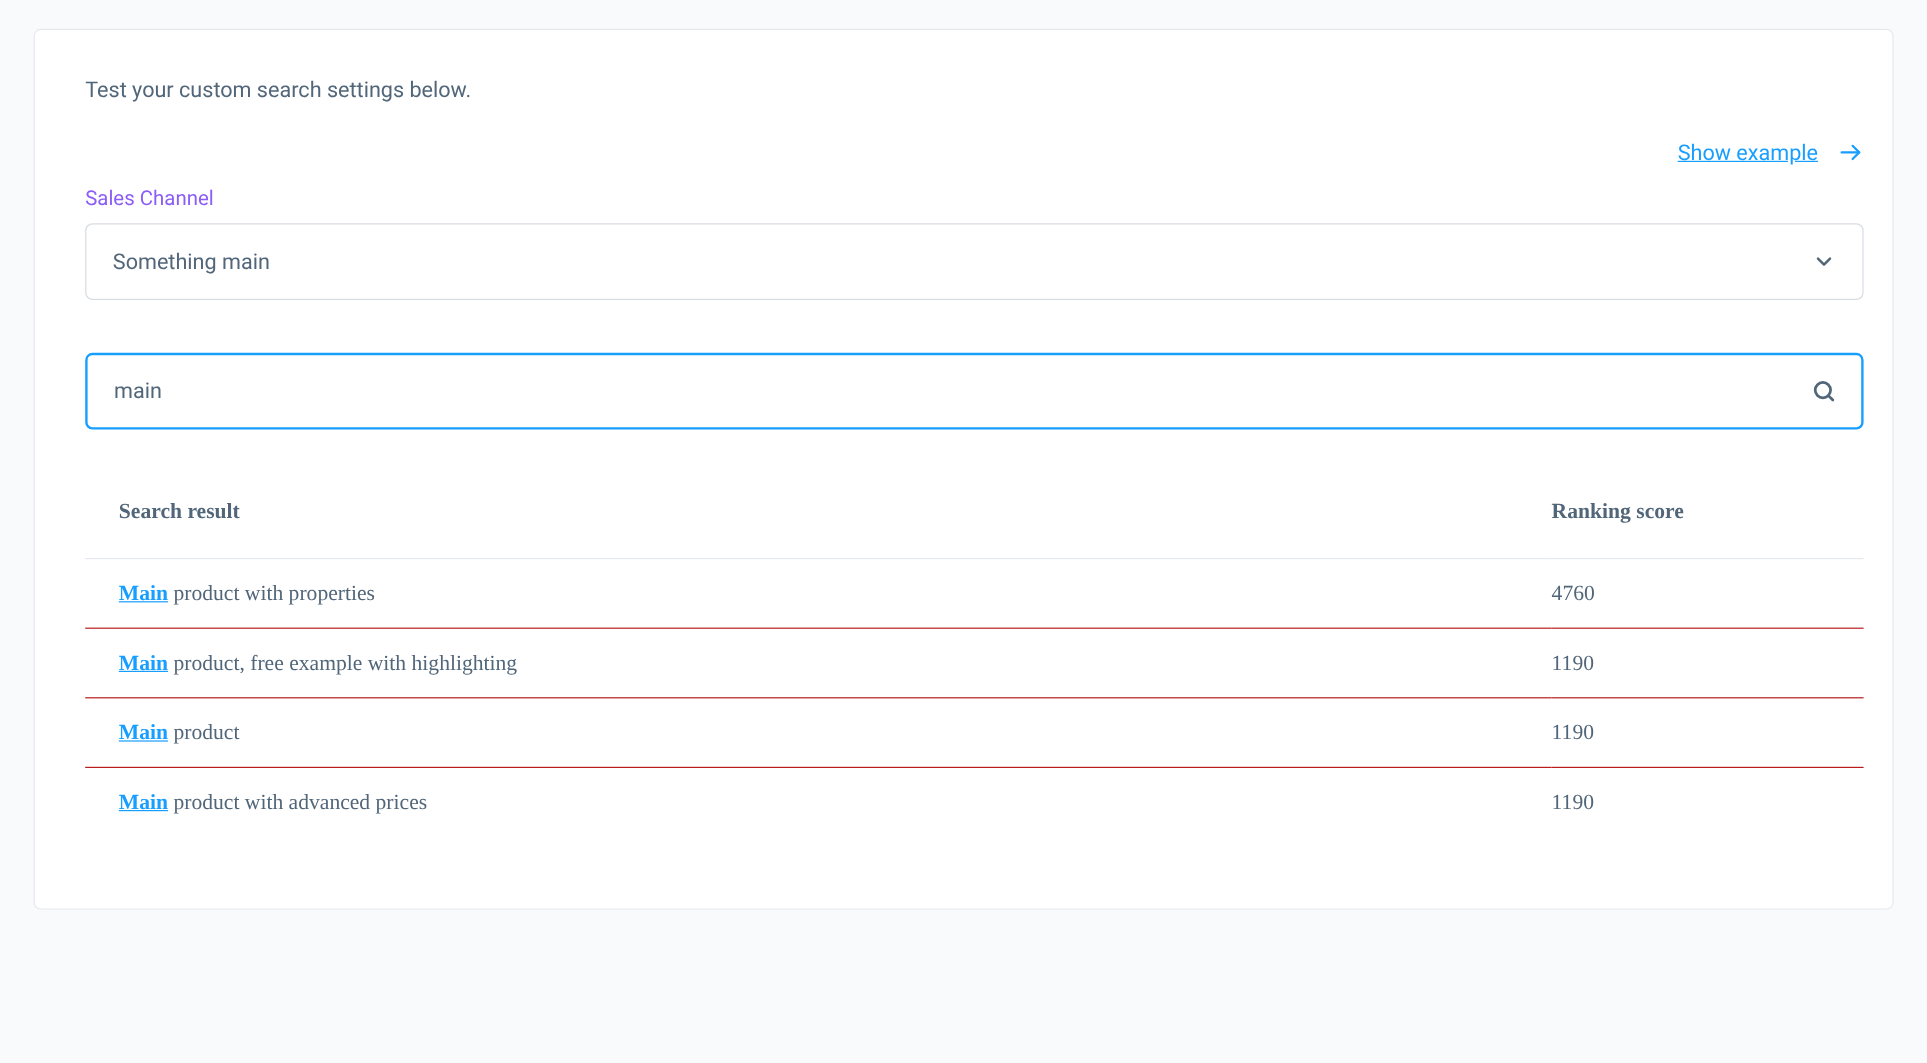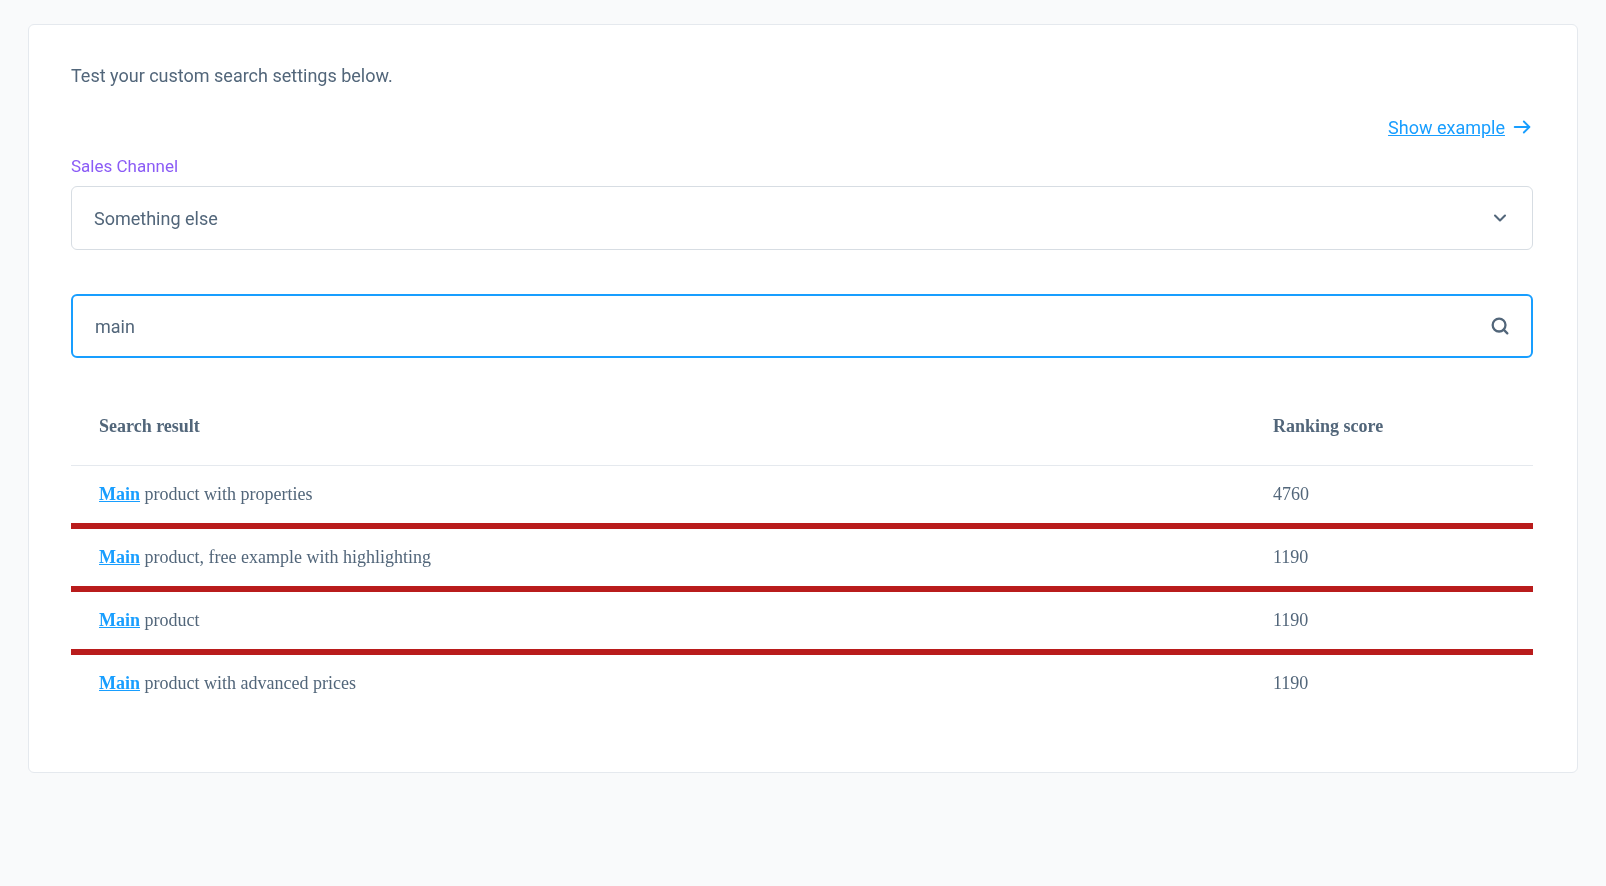--- a/index.html
+++ b/index.html
@@ -27,39 +27,39 @@
       font-size: 24px;
       font-weight: 400;
       color: #52667a;
       line-height: 1.4;
     }
     .main-card {
       flex: 1;
       background: #ffffff;
       border: 1px solid #e5e9ee;
       border-radius: 6px;
-      padding: 40px 44px 60px 42px;
+      padding: 40px 24px 60px 42px;
     }
     .intro-text {
       font-size: 18px;
       color: #52667a;
       margin-bottom: 30px;
     }
     .example-link-row {
       display: flex;
       justify-content: flex-end;
       margin-bottom: 18px;
     }
     .example-link {
       color: #189eff;
       text-decoration: underline;
       font-size: 18px;
       display: inline-flex;
       align-items: center;
-      gap: 6px;
+      gap: 16px;
       cursor: pointer;
     }
     .example-link svg {
       width: 22px;
       height: 22px;
     }
     .field-label {
       font-size: 17px;
       color: #8b5cf6;
       margin-bottom: 10px;
@@ -132,21 +132,21 @@
       color: #52667a;
       padding: 0 0 28px 28px;
       border-bottom: 1px solid #e5e9ee;
     }
     .results-table th.score-col {
       width: 260px;
       padding-left: 0;
     }
     .results-table td {
       padding: 18px 0 18px 28px;
-      border-bottom: 6px solid #b91c1c;
+      border-bottom: 1px solid #b91c1c;
       font-size: 18px;
       color: #52667a;
       vertical-align: middle;
     }
     .results-table tr:last-child td {
       border-bottom: none;
     }
     .results-table td.score-cell {
       padding-left: 0;
     }
@@ -170,21 +170,21 @@
         <svg viewBox="0 0 24 24" fill="none" stroke="currentColor" stroke-width="2" stroke-linecap="round" stroke-linejoin="round">
           <line x1="4" y1="12" x2="20" y2="12"></line>
           <polyline points="14 6 20 12 14 18"></polyline>
         </svg>
       </a>
     </div>
 
     <label class="field-label">Sales Channel</label>
     <div class="select-wrapper">
       <div class="select-box">
-        <span>Something else</span>
+        <span>Something main</span>
         <svg viewBox="0 0 24 24" fill="none" stroke="currentColor" stroke-width="2.5" stroke-linecap="round" stroke-linejoin="round">
           <polyline points="6 9 12 15 18 9"></polyline>
         </svg>
       </div>
     </div>
 
     <div class="search-wrapper">
       <input type="text" class="search-input" value="main" style="">
       <button class="search-icon-btn">
         <svg viewBox="0 0 24 24" fill="none" stroke="currentColor" stroke-width="2.5" stroke-linecap="round" stroke-linejoin="round">

